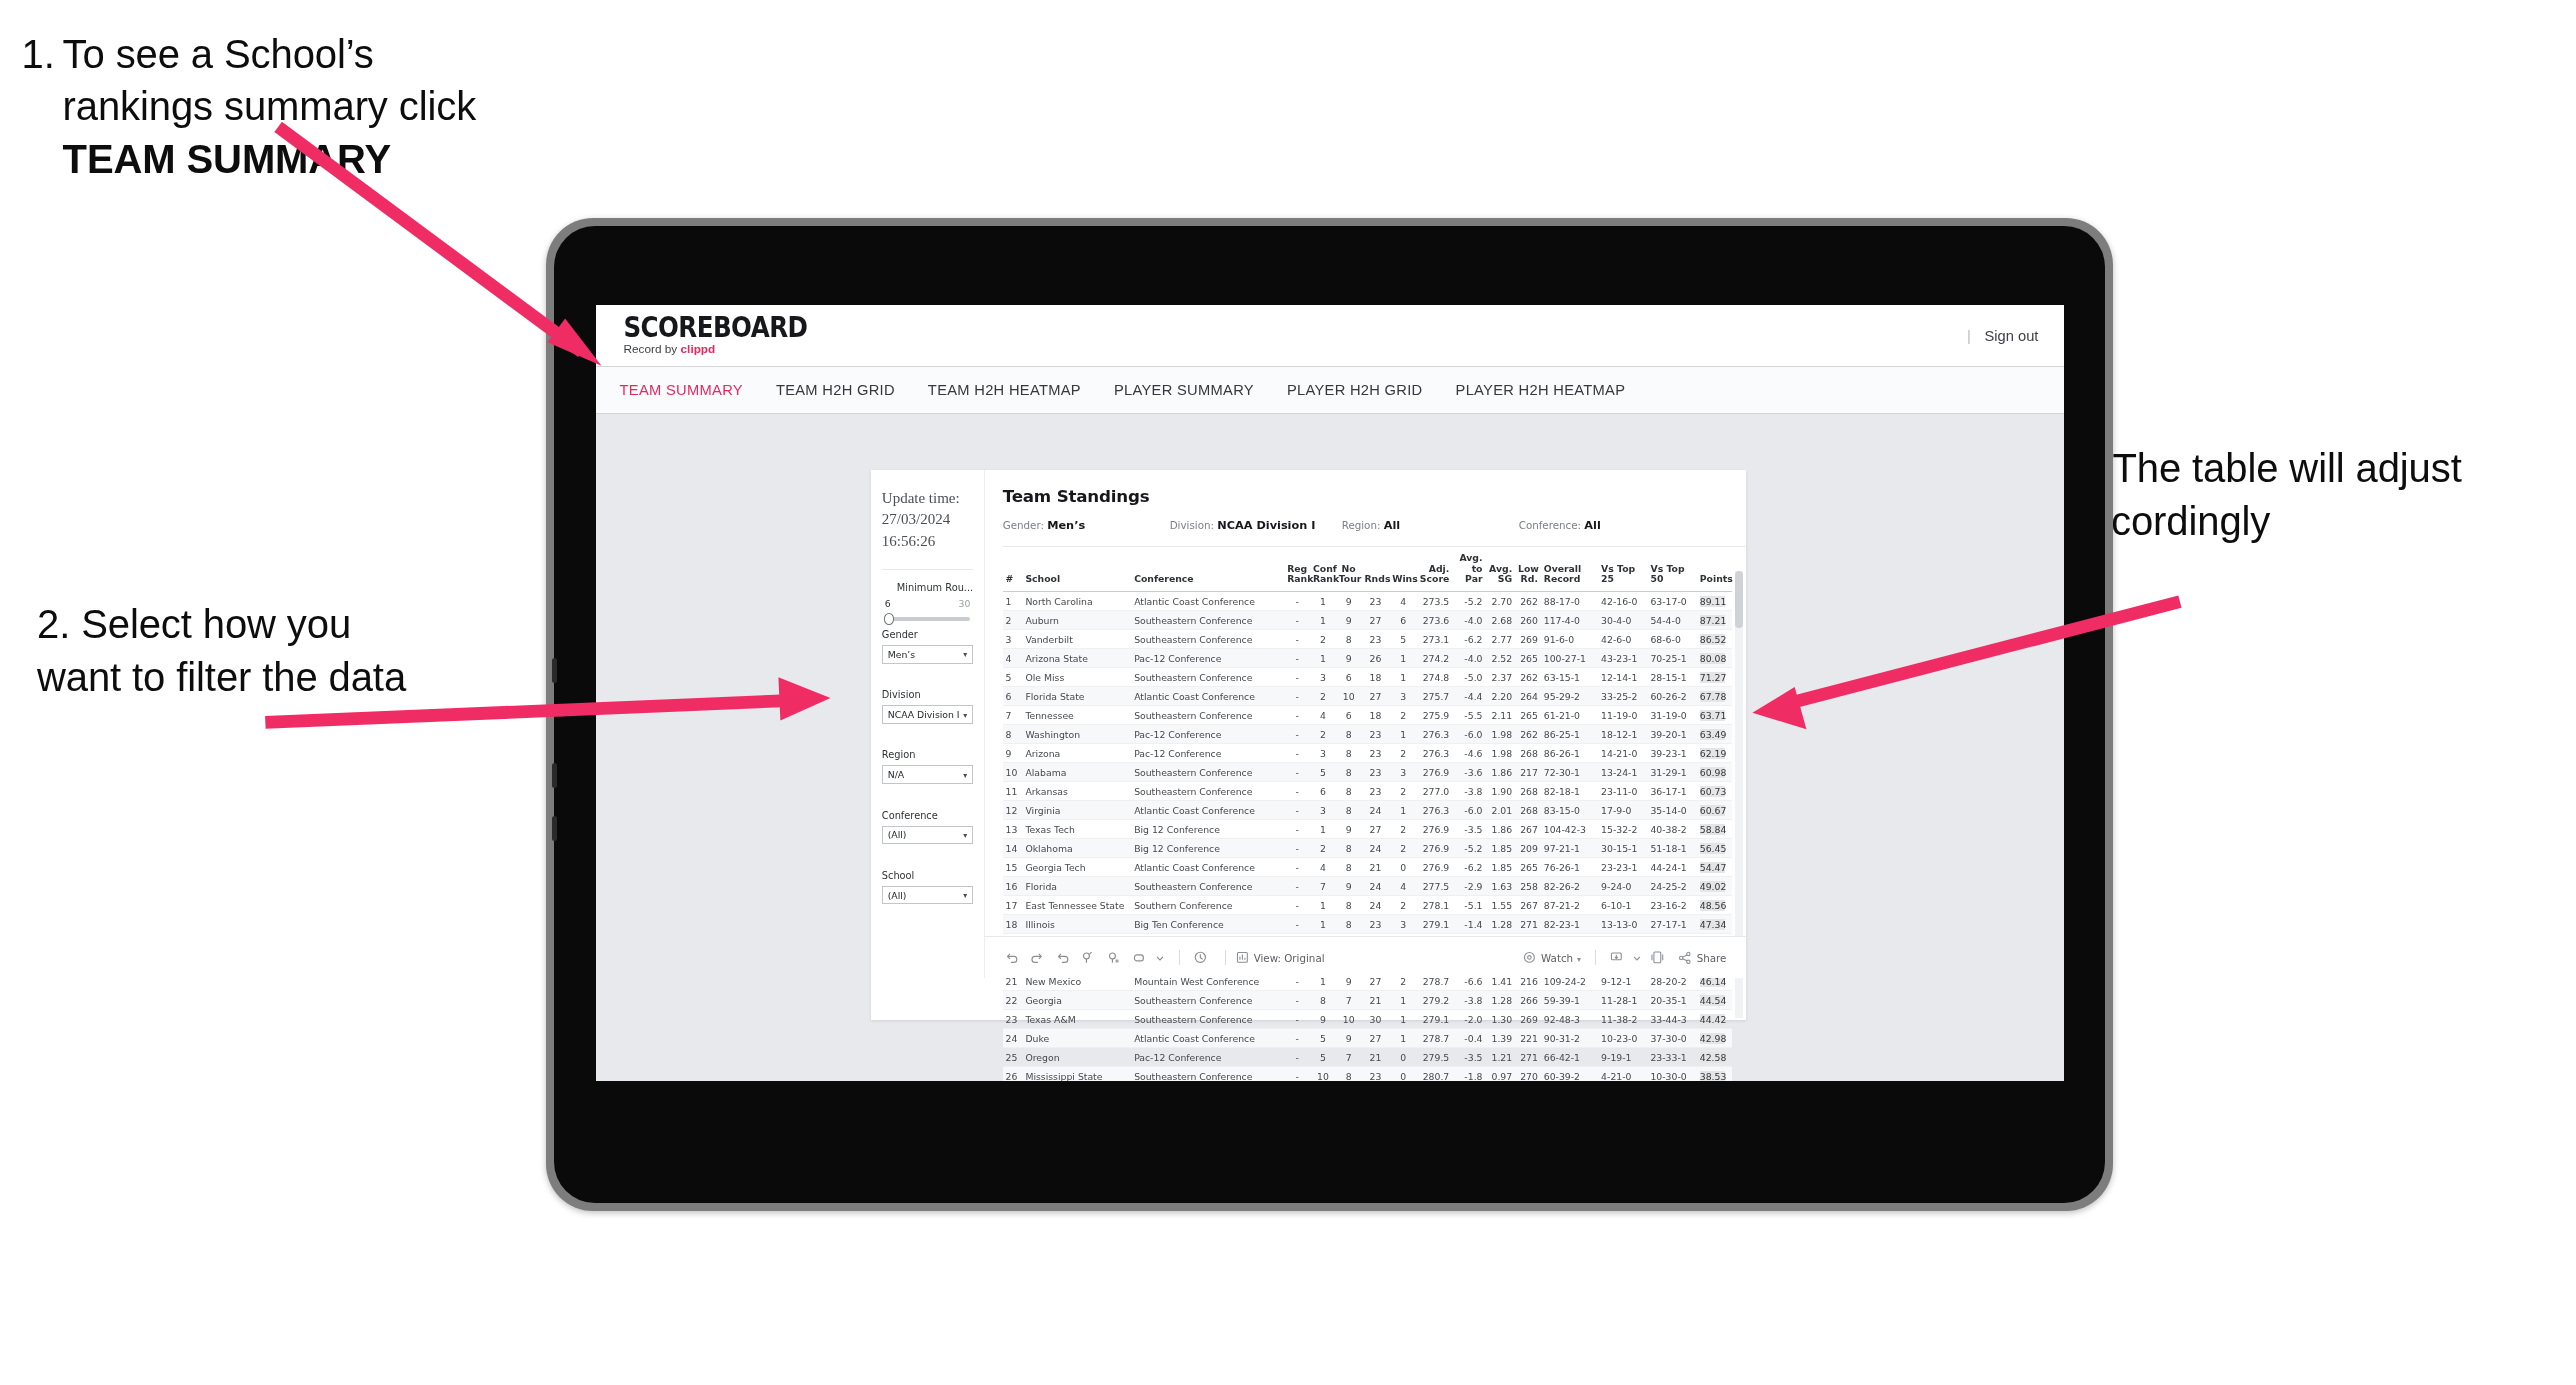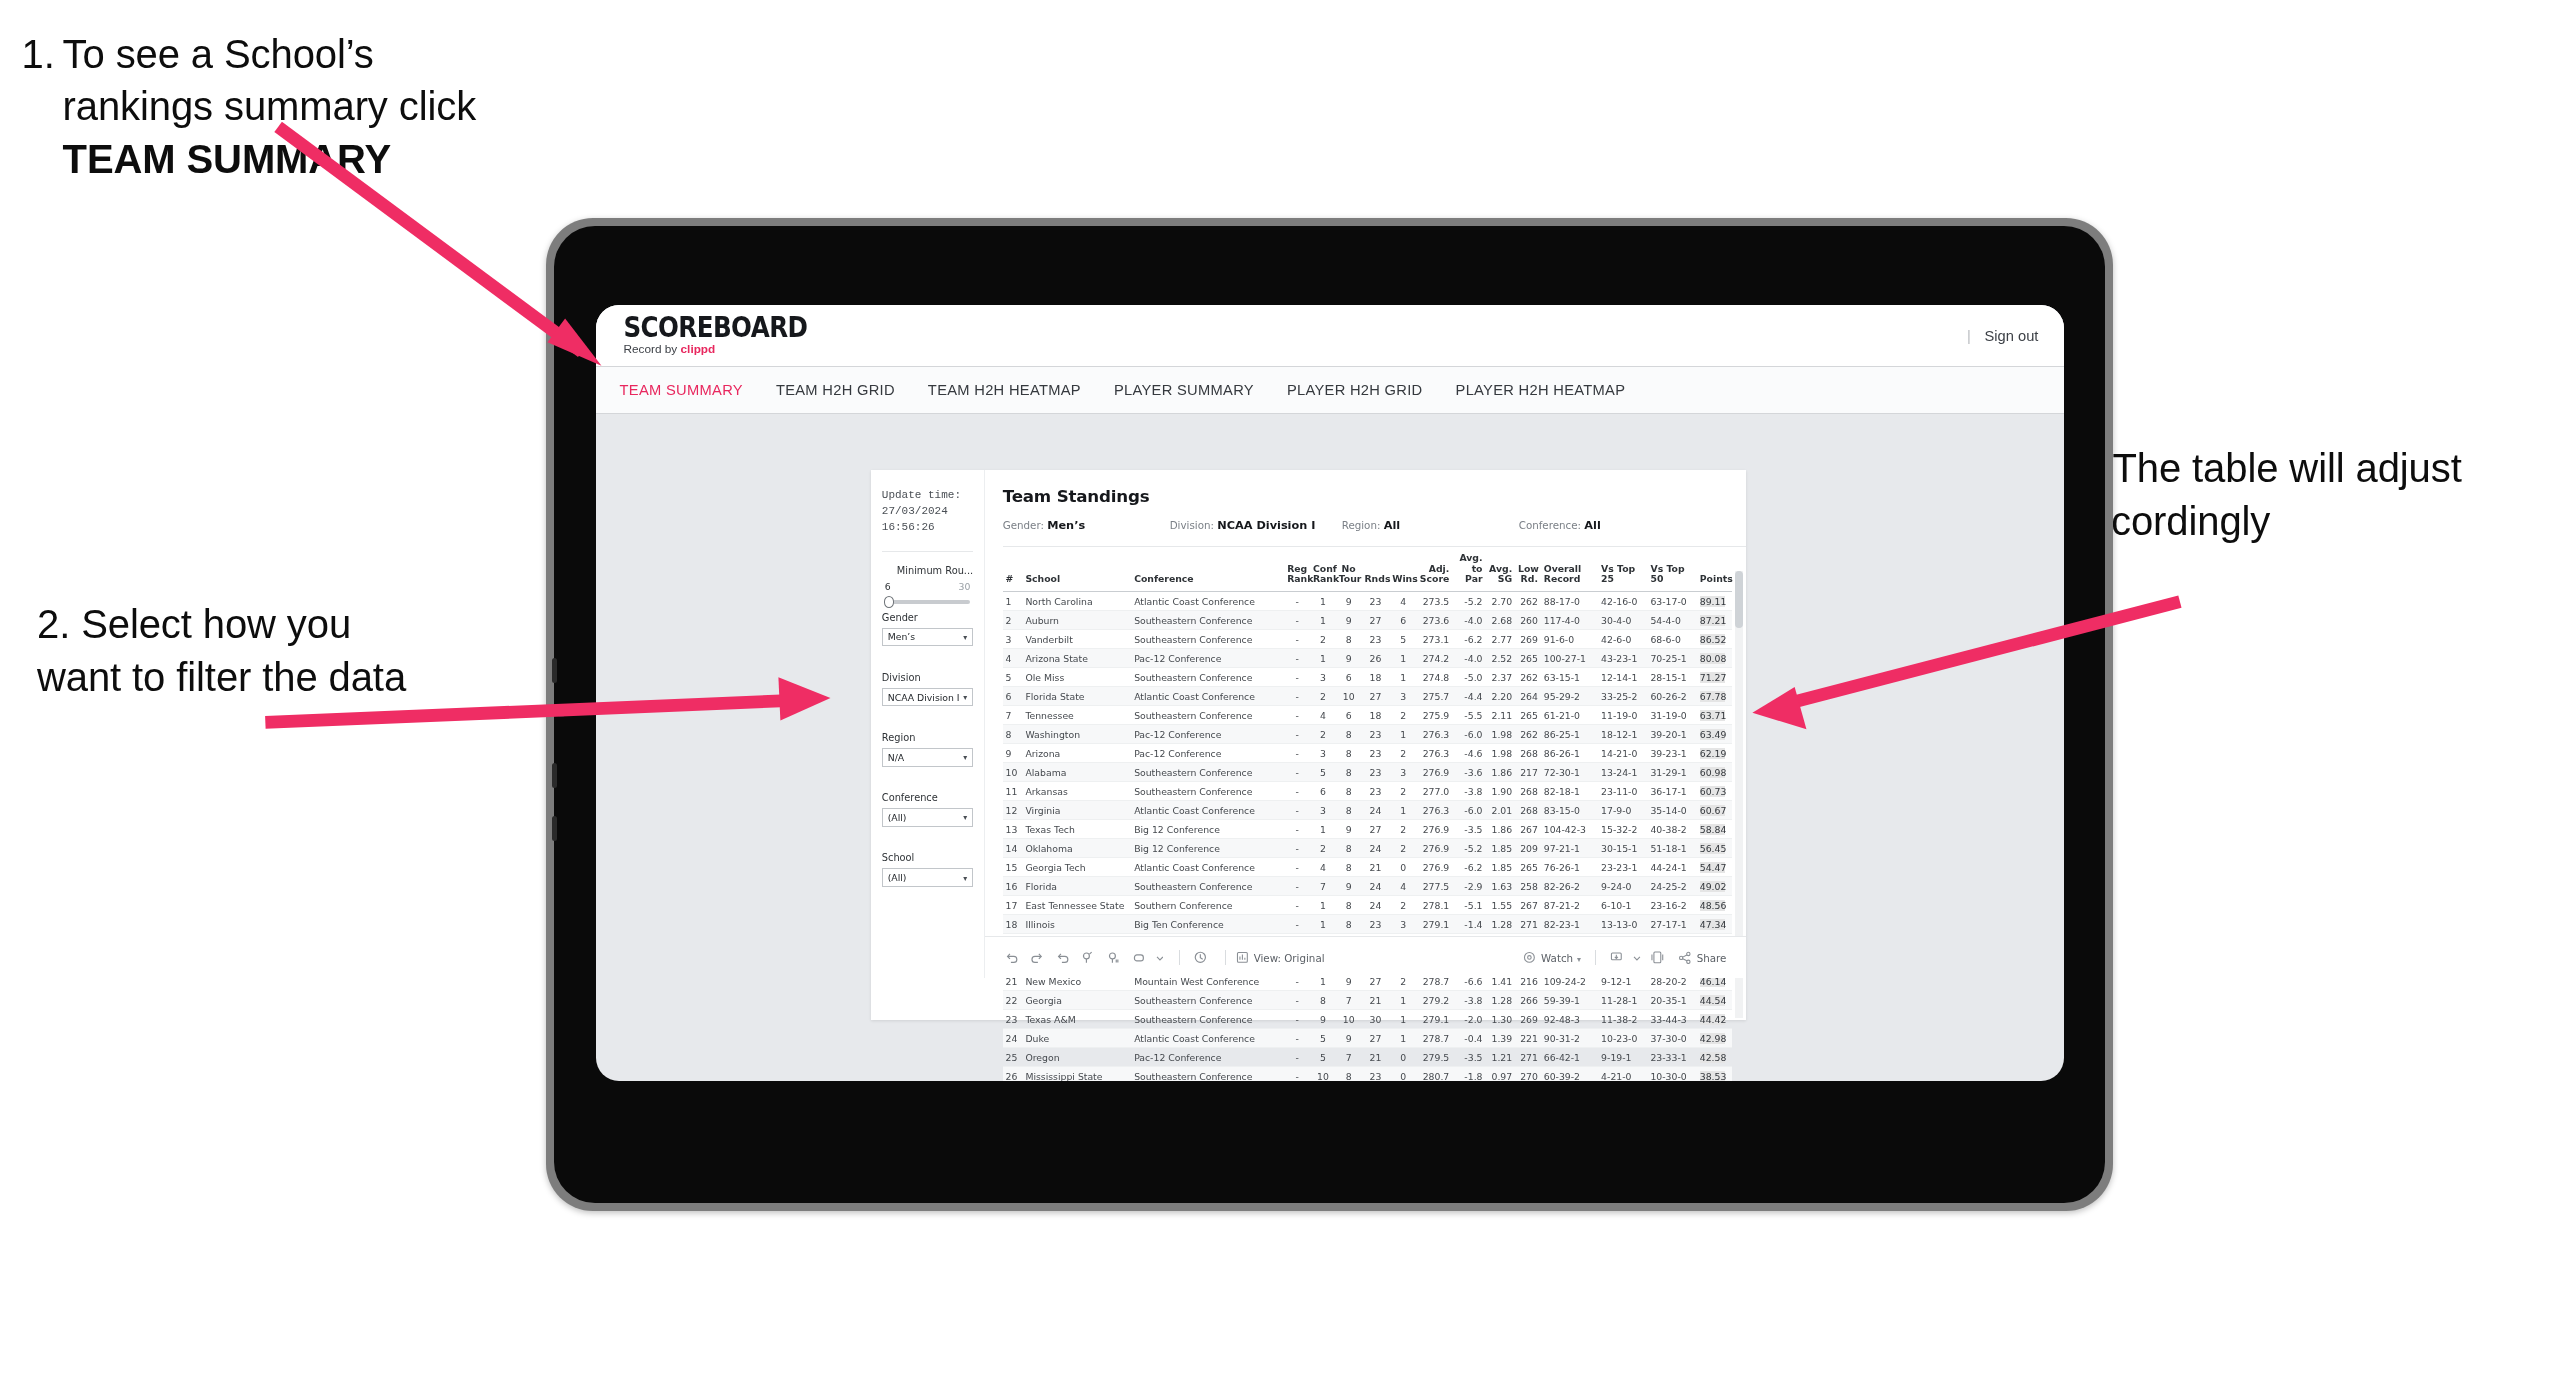--- a/index.html
+++ b/index.html
@@ -1,21 +1,21 @@
 <!DOCTYPE html>
 <html><head>
 <meta charset="utf-8">
 <style>
   html,body{margin:0;padding:0;}
   body{
     width:2576px;height:1386px;background:#ffffff;
     font-family:"Liberation Sans",sans-serif;
     position:relative;overflow:hidden;
   }
-  .abs{position:absolute;border-radius:23px;}
+  .abs{position:absolute;}
 
   
   .ann{
     position:absolute;color:#0d0d0d;
     font-family:"Liberation Sans",sans-serif;
     font-size:40px;line-height:1.32;font-weight:400;
     letter-spacing:-0.1px;
   }
   .ann b{font-weight:700;}
   #ann1{left:21.6px;top:27.5px;width:511px;}
@@ -66,21 +66,21 @@
           border-bottom:1px solid #d4d6d9;display:flex;align-items:center;
           padding-left:23.6px;box-sizing:border-box;}
   .subnav-item{font-size:14.7px;color:#35393e;letter-spacing:0.3px;margin-right:33px;cursor:pointer;}
   .subnav-item.active{color:#e8275e;}
 
   
   #viz{position:absolute;left:275px;top:165px;width:875px;height:550px;
        background:#ffffff;box-shadow:0 1px 2.9px rgba(0,0,0,.10);}
   #viz-left{position:absolute;left:0;top:0;width:114px;height:508px;background:#fff;
             border-right:1px solid #eceef0;box-sizing:border-box;padding:17.7px 10.8px 0 10.8px;}
-  .upd{font-family:Liberation Mono, monospace;font-size:11px;color:#4a4f55;line-height:1.45;}
+  .upd{font-family:Liberation Serif, serif;font-size:15px;color:#4a4f55;line-height:1.45;}
   .divider{height:1px;background:#e6e8ea;margin:15.7px 0 12.8px 0;}
   .fl-title{font-family:"DejaVu Sans",sans-serif;font-size:9.8px;color:#2e3236;
             margin:0 0 4.9px 0;font-weight:400;}
   .fl-title.ctr{text-align:right;}
   .slider-row{display:flex;justify-content:space-between;font-family:"DejaVu Sans",sans-serif;
               font-size:9.3px;color:#2e3236;padding:0 2.9px;}
   .slider-row .max{color:#9aa0a6;}
   .track{position:relative;height:3.9px;background:#c8cbcf;border-radius:2px;margin:7.9px 2.9px 0 2.9px;}
   .knob{position:absolute;left:-1px;top:-3.9px;width:10.8px;height:11.8px;border-radius:50%;
         background:#fff;border:1.5px solid #6f7479;box-sizing:border-box;}

